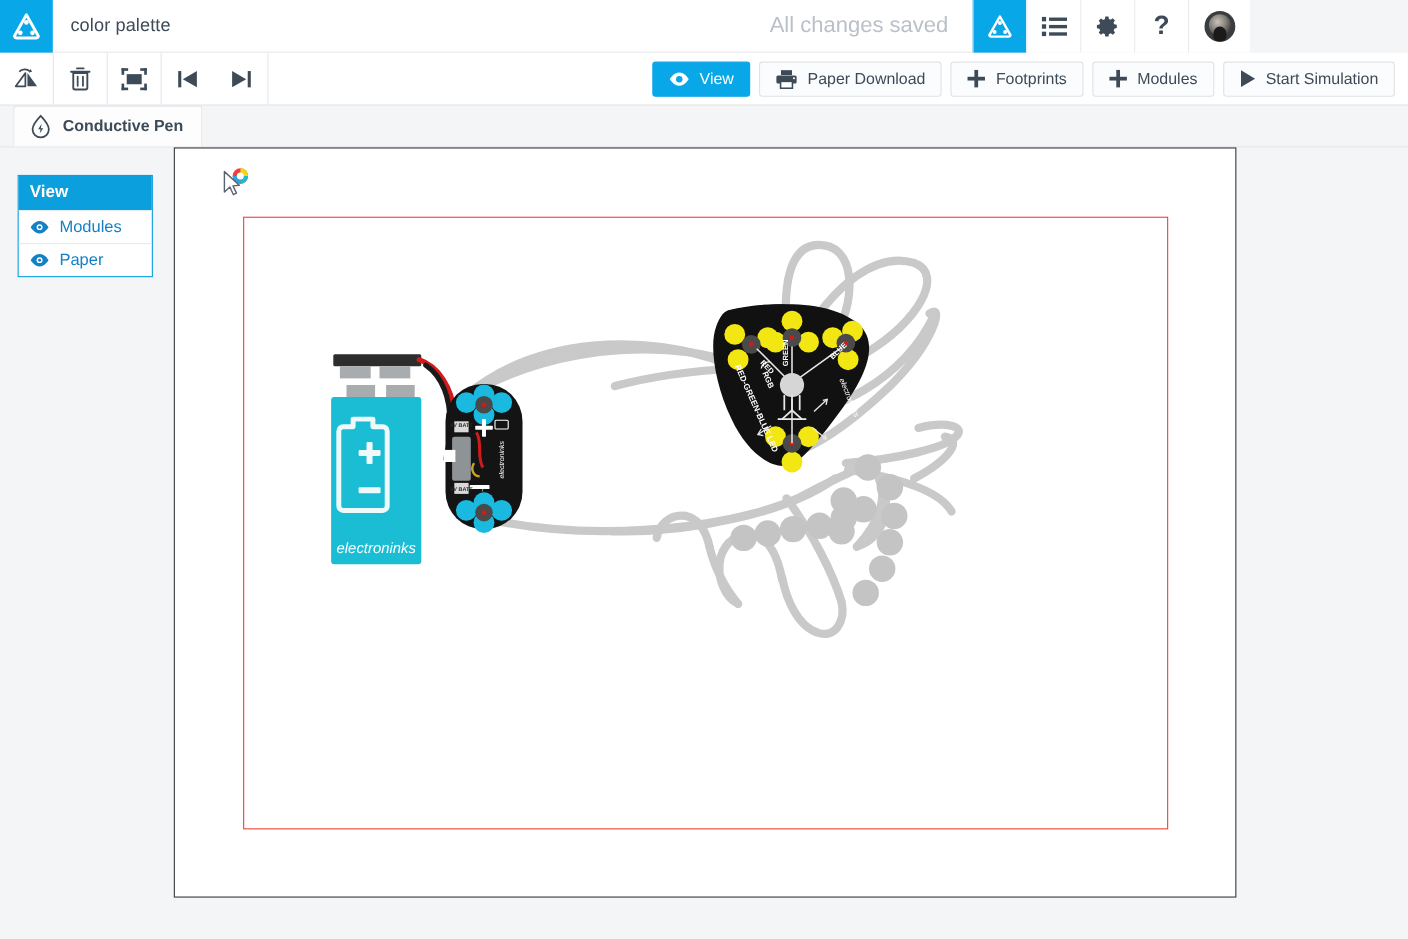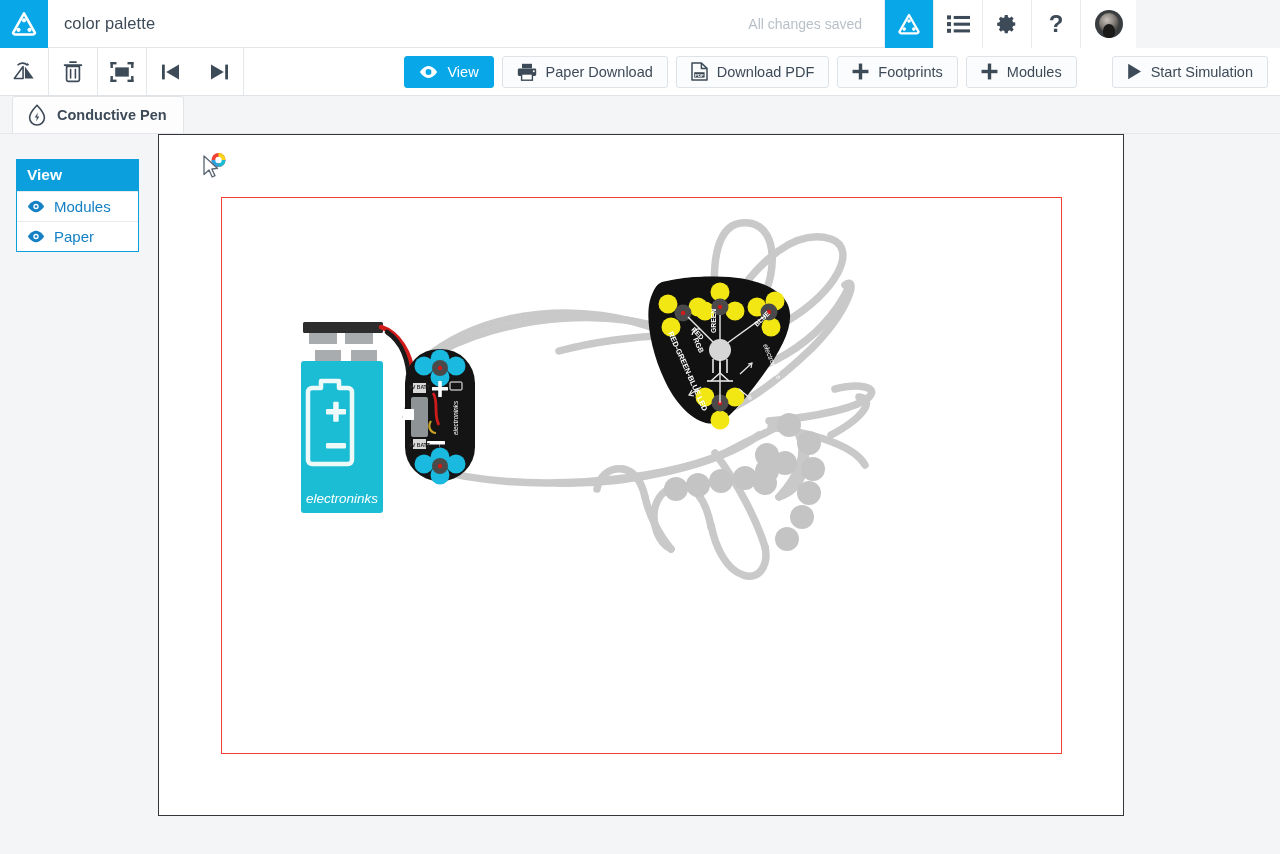--- a/index.html
+++ b/index.html
@@ -27,21 +27,21 @@
   .doc-title {
     display: flex; align-items: center;
     padding-left: 16px;
     font-size: 16.5px;
     color: #3d4a57;
     letter-spacing: .1px;
   }
   .header-spacer { flex: 1 1 auto; }
   .save-status {
     display: flex; align-items: center;
-    font-size: 14px; color: #b9c0c8;
+    font-size: 20px; color: #b9c0c8;
     padding-right: 22px;
     white-space: nowrap;
     margin-left: 43px;
   }
   .hdr-btn {
     width: 49px; height: 48px;
     display: flex; align-items: center; justify-content: center;
     border-left: 1px solid #e9ebee;
     background: #fff;
   }
@@ -276,47 +276,38 @@
   <div class="btn">
     <svg width="20" height="18" viewBox="0 0 20 18">
       <rect x="5" y="0.8" width="10" height="4.4" fill="#3d4a57"></rect>
       <rect x="0.8" y="5.6" width="18.4" height="7.4" rx="1.4" fill="#3d4a57"></rect>
       <rect x="4.6" y="11" width="10.8" height="6.2" fill="#ffffff" stroke="#3d4a57" stroke-width="1.4"></rect>
       <circle cx="16.8" cy="8.2" r="0.95" fill="#ffffff"></circle>
     </svg>
     <span>Paper Download</span>
   </div>
 
-  <div class="btn">
-    <svg width="17" height="19" viewBox="0 0 17 19">
-      <path d="M1 1h9.4L16 6.4V18H1z" fill="none" stroke="#3d4a57" stroke-width="1.5" stroke-linejoin="round"></path>
-      <path d="M10.4 1v5.4H16" fill="none" stroke="#3d4a57" stroke-width="1.5" stroke-linejoin="round"></path>
-      <rect x="3.2" y="10.2" width="10.4" height="5.4" fill="#3d4a57"></rect>
-      <text x="8.4" y="14.5" font-family="Liberation Sans, sans-serif" font-size="4.4" fill="#ffffff" text-anchor="middle" font-weight="bold">PDF</text>
-    </svg>
-    <span>Download PDF</span>
-  </div>
 
   <div class="btn">
     <svg width="17" height="17" viewBox="0 0 18 18">
       <rect x="7.2" y="0.6" width="3.6" height="16.8" fill="#3d4a57"></rect>
       <rect x="0.6" y="7.2" width="16.8" height="3.6" fill="#3d4a57"></rect>
     </svg>
     <span>Footprints</span>
   </div>
 
   <div class="btn">
     <svg width="17" height="17" viewBox="0 0 18 18">
       <rect x="7.2" y="0.6" width="3.6" height="16.8" fill="#3d4a57"></rect>
       <rect x="0.6" y="7.2" width="16.8" height="3.6" fill="#3d4a57"></rect>
     </svg>
     <span>Modules</span>
   </div>
 
-  <div class="btn" style="margin-right:12px;margin-left:27px;">
+  <div class="btn" style="margin-right:12px;">
     <svg width="15" height="17" viewBox="0 0 15 17">
       <path d="M1.2 0.8 L14 8.5 L1.2 16.2 Z" fill="#3d4a57"></path>
     </svg>
     <span>Start Simulation</span>
   </div>
 </div>
 
 <div class="tabstrip">
   <div class="tab">
     <svg width="20" height="22" viewBox="0 0 20 22">

